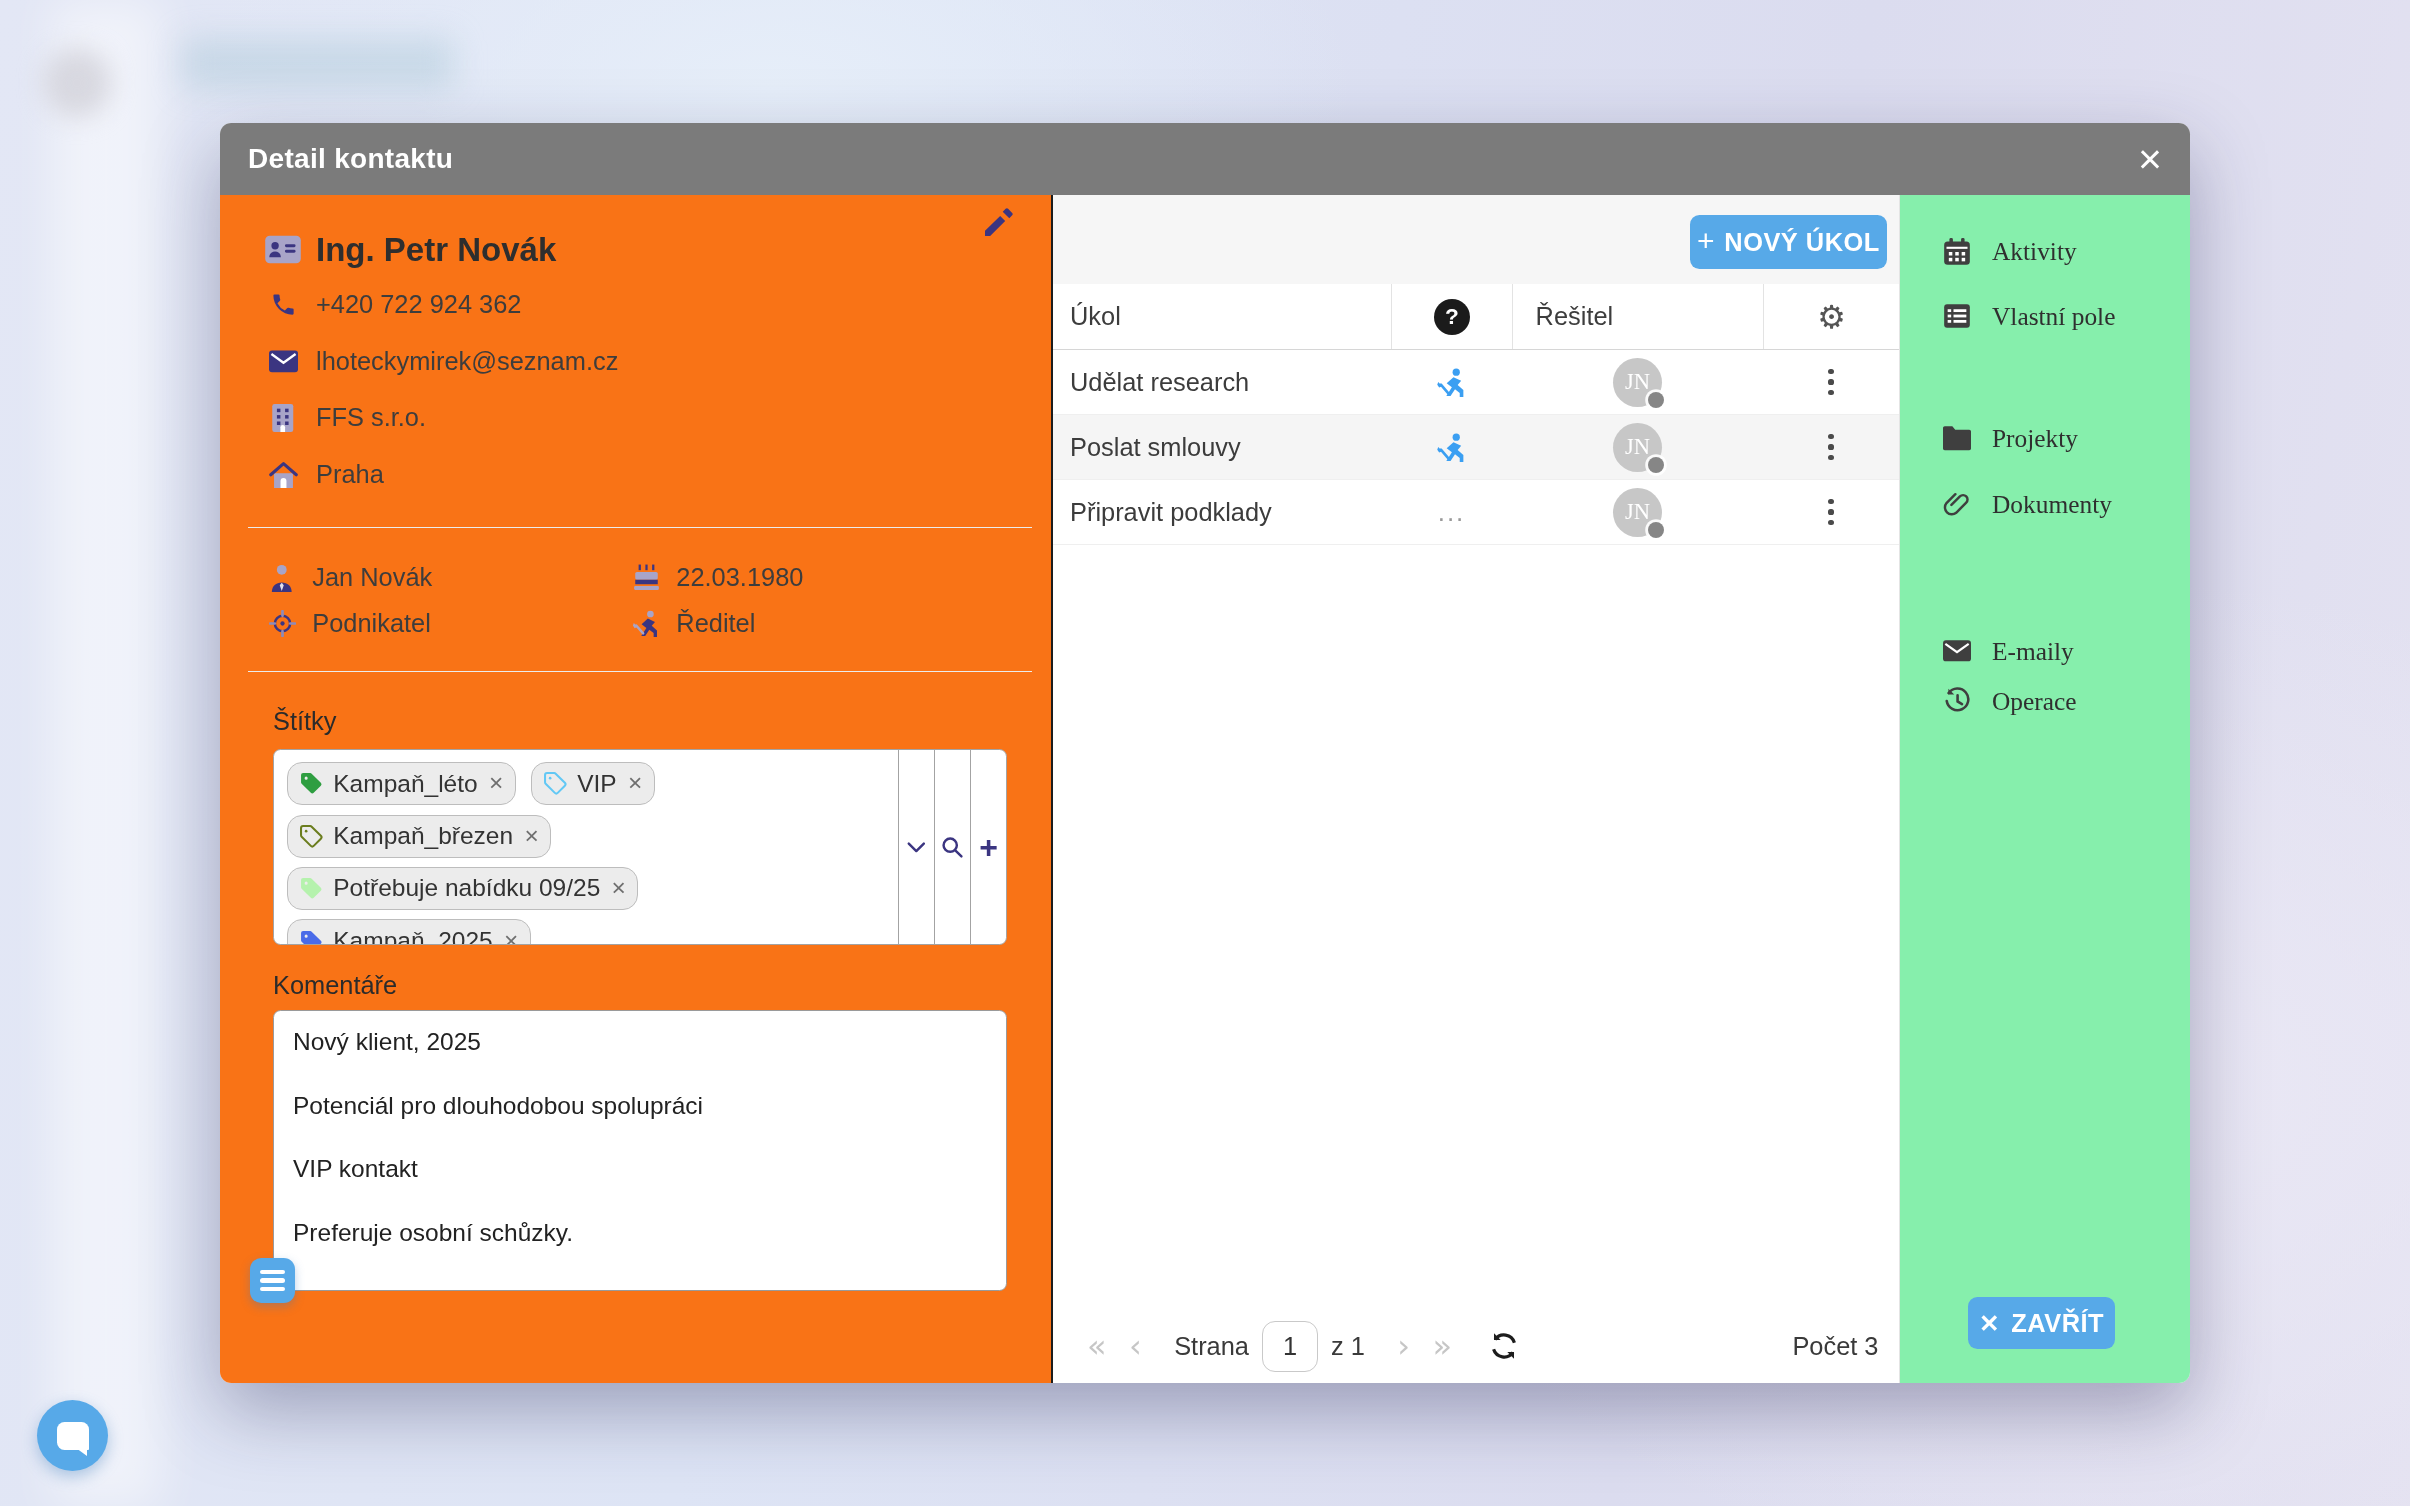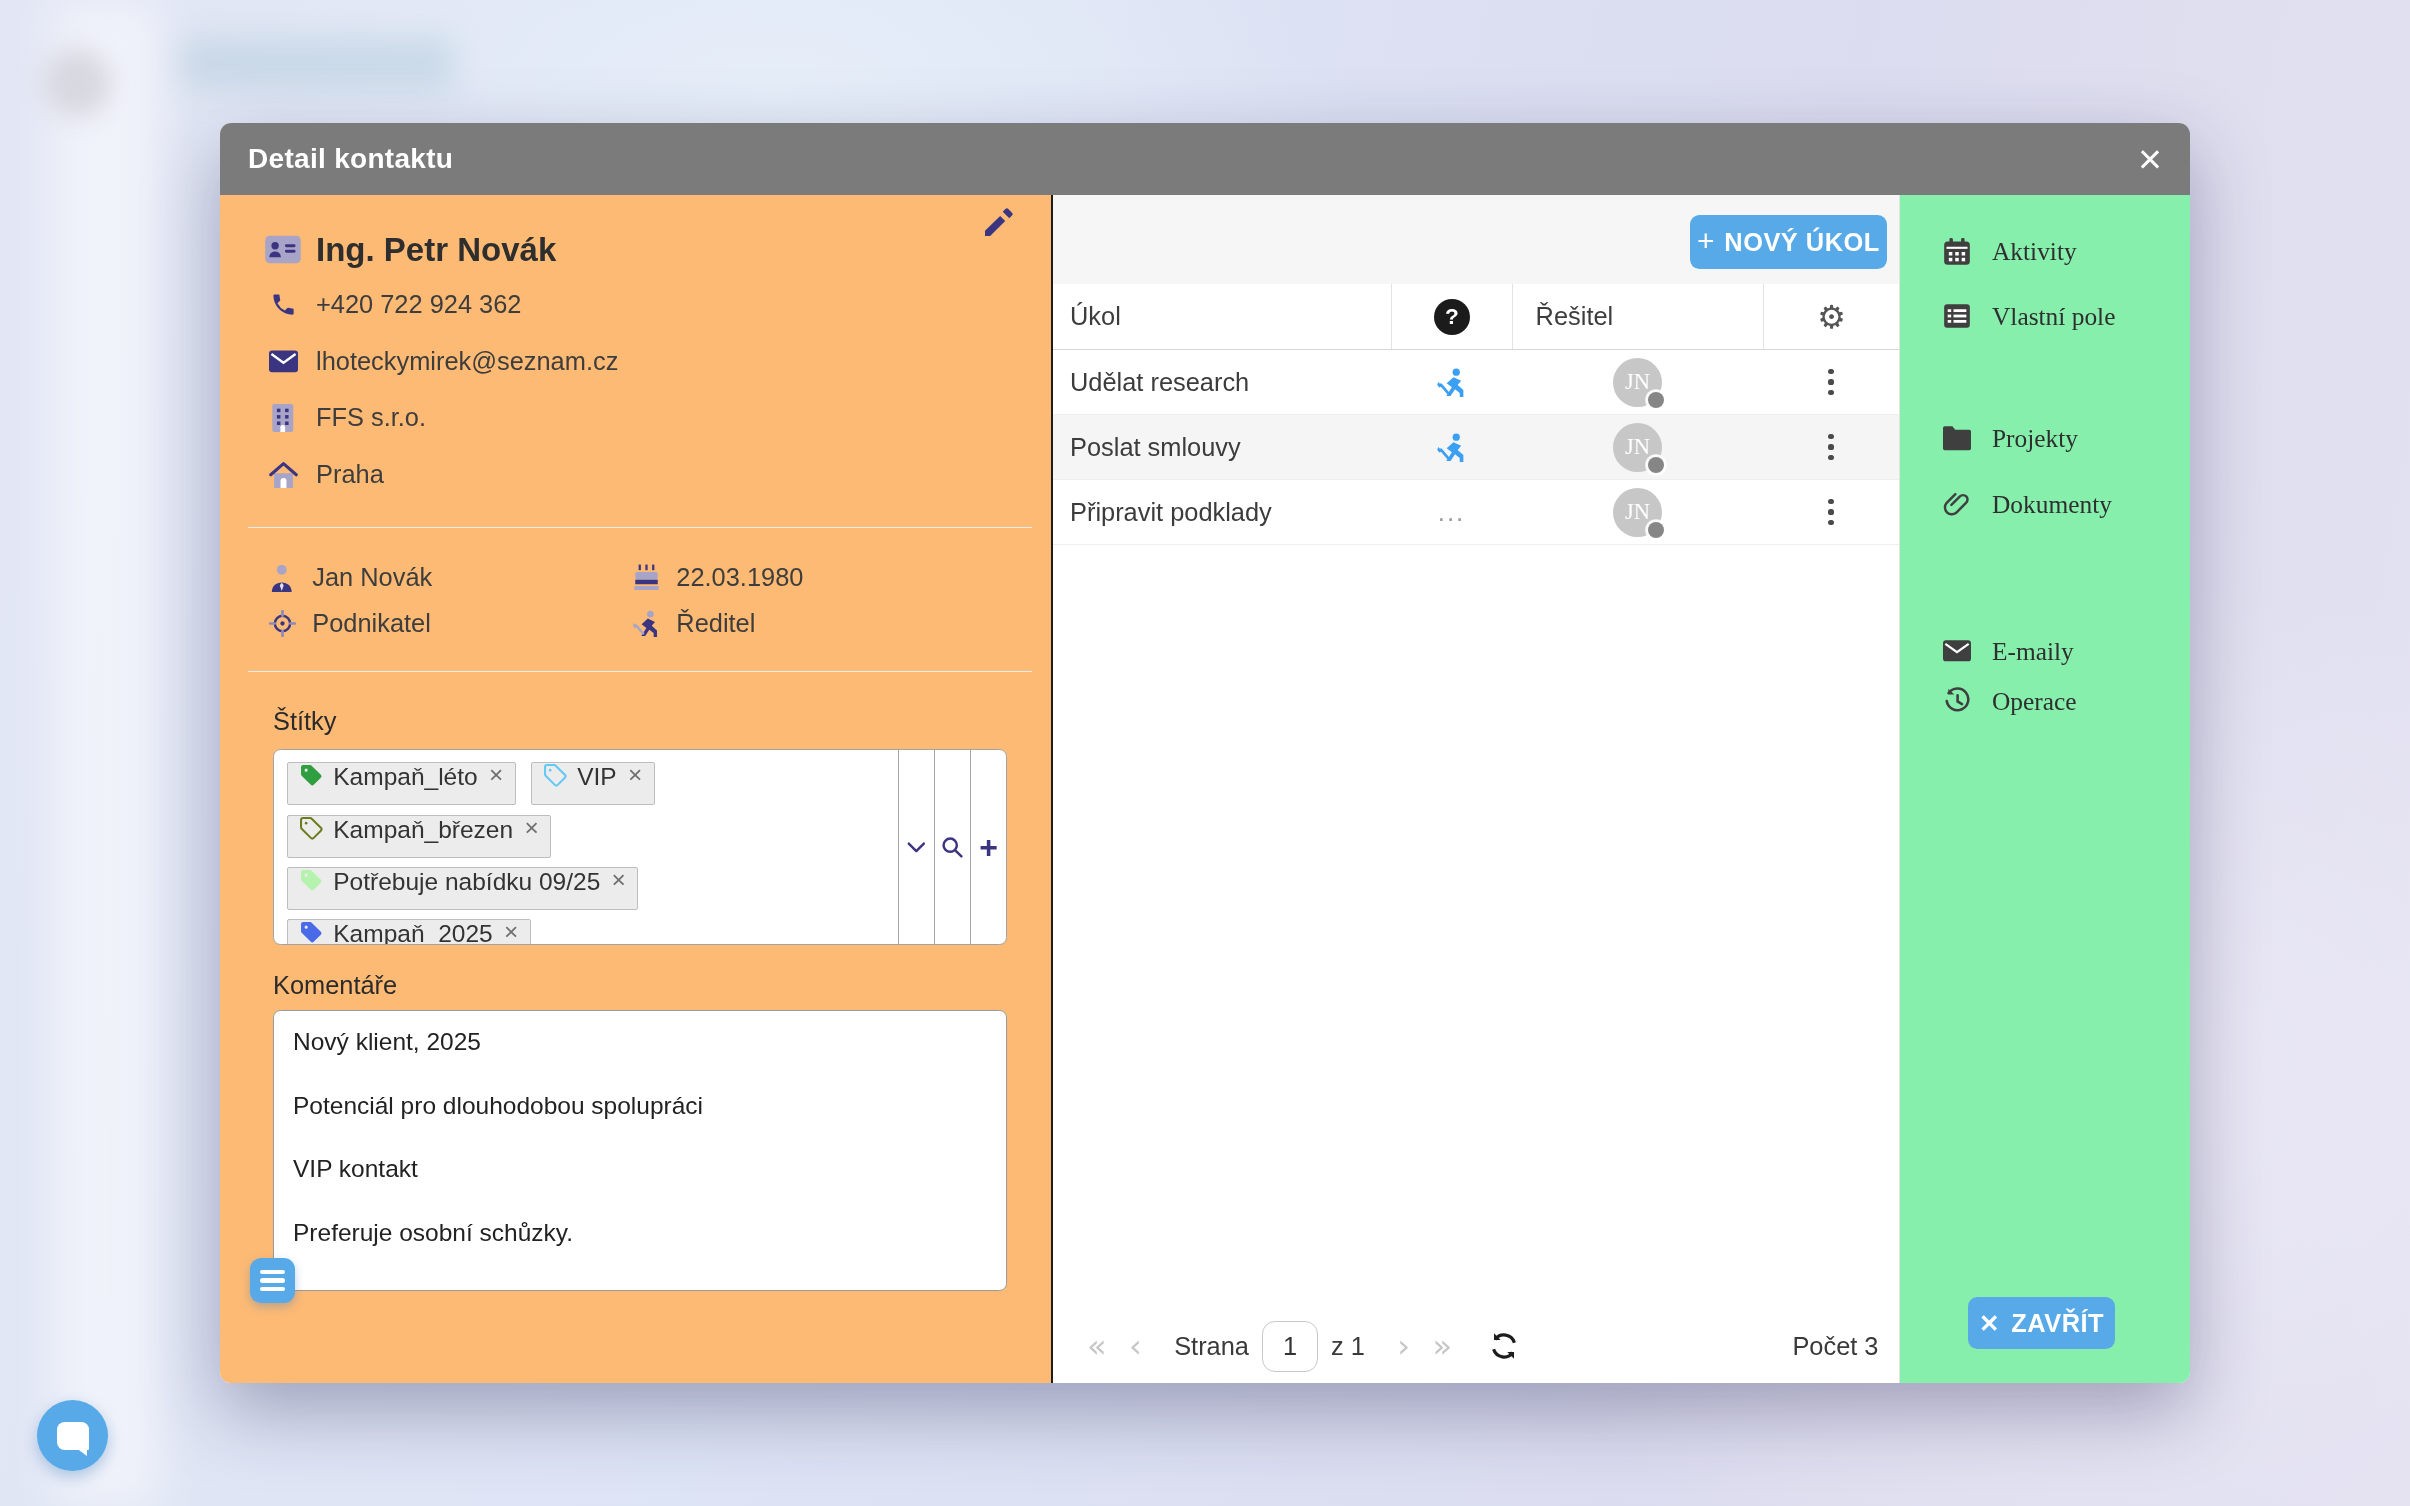--- a/index.html
+++ b/index.html
@@ -19,42 +19,42 @@
 
   
   .modal { position:absolute; left:220px; top:123px; width:1970px; height:1260px;
     border-radius:11.3px; background:#fff; box-shadow:0 28px 75px rgba(35,35,80,.35); }
   .modal-header { position:absolute; left:0; top:0; right:0; height:72px;
     background:var(--header-gray,#7b7b7b); border-radius:11.3px 11.3px 0 0;
     display:flex; align-items:center; padding:0 28px; }
   .modal-title { color:#fff; font-size:28px; font-weight:bold; letter-spacing:0.3px; }
   .modal-close { margin-left:auto; color:#fff; font-size:41px; line-height:1; cursor:pointer; font-weight:300; }
 
-  .panel-left { position:absolute; left:0; top:72px; width:831px; bottom:0; background:#fdba74; border-radius:0 0 0 11.3px; }
+  .panel-left { position:absolute; left:0; top:72px; width:831px; bottom:0; background:#f97316; border-radius:0 0 0 11.3px; }
   .vdivider { position:absolute; left:831px; top:72px; width:1.9px; bottom:0; background:#1c1c1c; }
   .panel-mid { position:absolute; left:833px; top:72px; width:847px; bottom:0; background:#fff; border-right:0.9px solid #e4e4e4; }
   .panel-side { position:absolute; left:1680px; top:72px; width:290px; bottom:0; background:#86efac; border-radius:0 0 11.3px 0;font-family:Liberation Serif, serif; }
 
   
   .info-row { position:absolute; left:43px; display:flex; align-items:center; }
   .info-row .ic { width:40px; display:flex; justify-content:center; margin-right:13px; flex:none; }
   .info-text { font-size:25.4px; color:#3d3d3d; }
   .contact-name { font-size:33px; font-weight:bold; color:#2e2e2e; }
   .edit-btn { position:absolute; right:38px; top:13px; cursor:pointer; }
   .hr { position:absolute; left:28px; right:19px; height:0.9px; background:#ececec; }
 
   .duo { position:absolute; display:flex; align-items:center; }
   .duo .ic { width:38px; display:flex; justify-content:center; margin-right:11.3px; flex:none; }
 
   .sec-label { position:absolute; left:53px; font-size:25.4px; color:#2b2b2b; }
 
   .tagbox { position:absolute; left:53px; width:734px; height:196px; border:0.9px solid #a3a3a3;
     border-radius:7.5px; background:#fff; padding:7.5px 117px 7.5px 7.5px; overflow:hidden; }
-  .chip { display:inline-flex; height:43px; background:#ececec;
-    border:0.9px solid #bdbdbd; border-radius:2px; padding:0 11.3px; margin:4.7px 5.6px;
+  .chip { display:inline-flex; align-items:center; height:43px; background:#ececec;
+    border:0.9px solid #bdbdbd; border-radius:15px; padding:0 11.3px; margin:4.7px 5.6px;
     font-size:24.5px; color:#333; }
   .chip svg { margin-right:9.4px; }
   .chip-x { margin-left:11.3px; color:#6f6f6f; font-size:24.5px; cursor:pointer; line-height:1; }
   .tag-tools { position:absolute; right:0; top:0; bottom:0; display:flex; }
   .tag-tool { width:36px; border-left:0.9px solid #a3a3a3; display:flex; align-items:center; justify-content:center; cursor:pointer; }
   .tag-tool .plus { font-size:32px; color:var(--icon-navy,#3b3581); font-weight:bold; line-height:1; }
 
   .comments { position:absolute; left:53px; width:734px; height:281px; border:0.9px solid #9a9a9a;
     border-radius:7.5px; background:#fff; padding:15px 19px; font-size:24.5px; color:#222;
     line-height:1.3; white-space:pre-line; overflow:hidden; }

